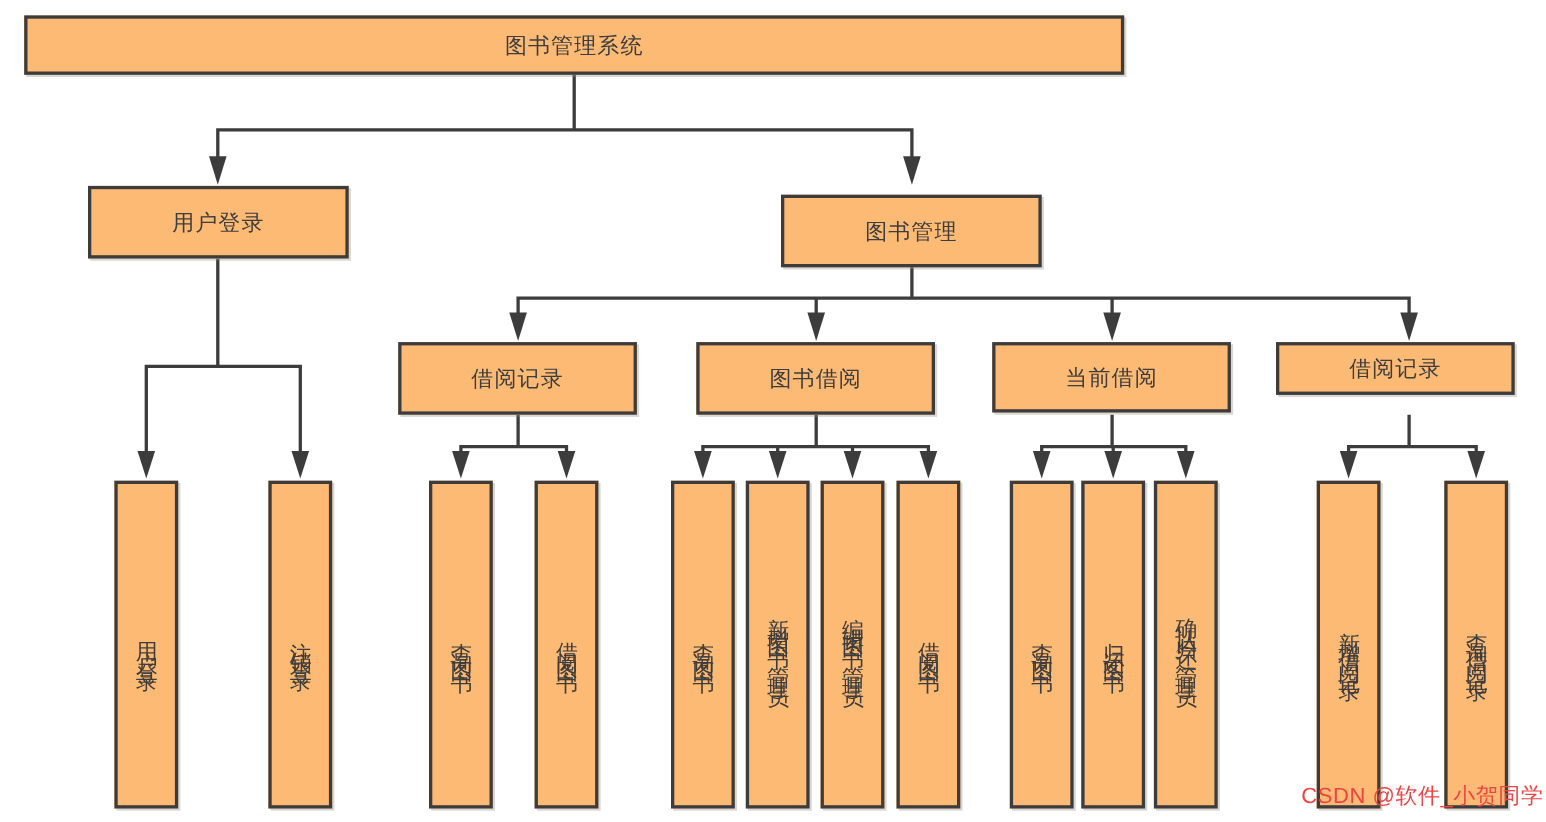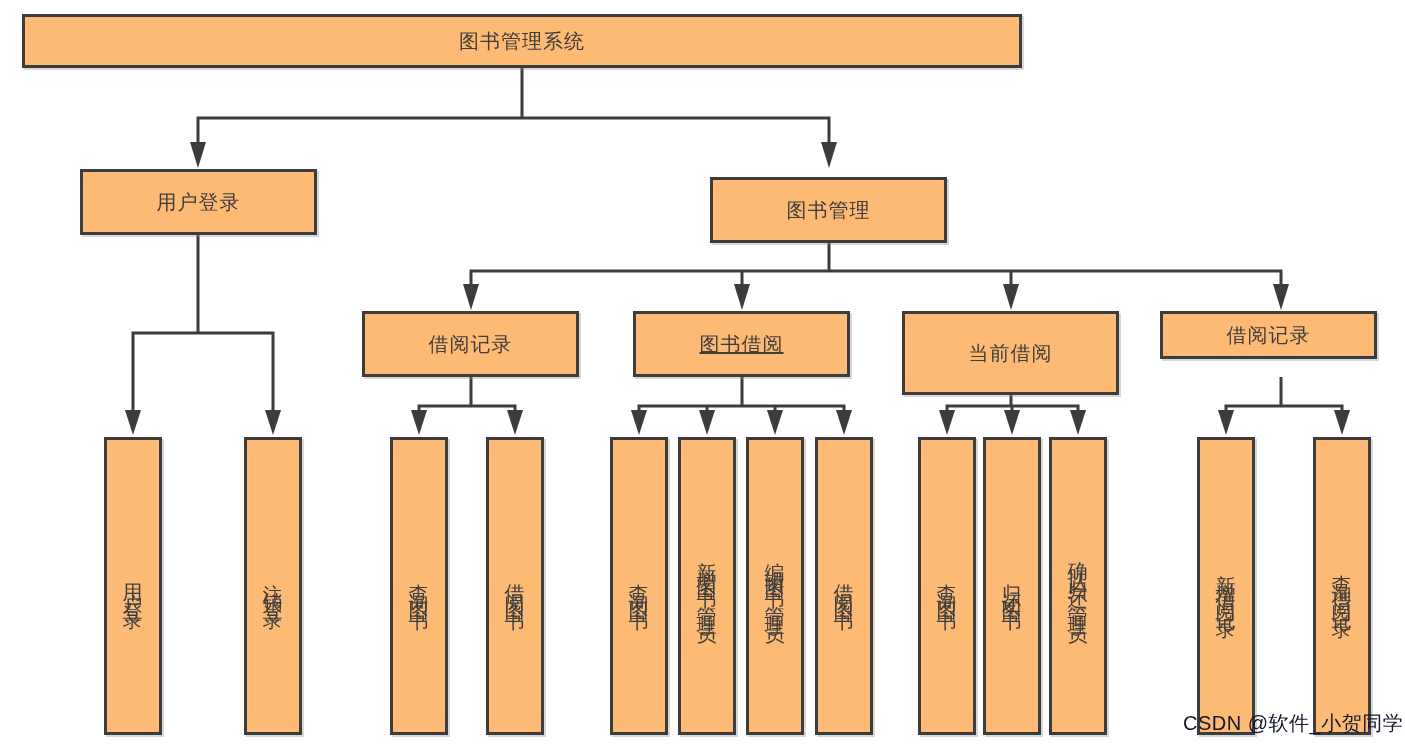--- a/index.html
+++ b/index.html
@@ -40,21 +40,21 @@
     letter-spacing: 9px;
     line-height: 1;
     white-space: nowrap;
   }
   .watermark {
     position: absolute;
     left: 1183px;
     top: 710px;
     font-size: 20px;
     letter-spacing: 0.5px;
-    color: #0f172a;
+    color: #ef4444;
     z-index: 5;
     white-space: nowrap;
   }
 </style>
 </head>
 <body>
 
 <div class="stage">
 
   <svg class="connector-layer" width="1405" height="747" viewBox="0 0 1405 747" xmlns="http://www.w3.org/2000/svg">
@@ -104,24 +104,24 @@
   <div class="node" style="left:80px; top:169px; width:237px; height:66px;">
     <span class="hlabel">用户登录</span>
   </div>
   <div class="node" style="left:710px; top:177px; width:237px; height:66px;">
     <span class="hlabel">图书管理</span>
   </div>
 
   <div class="node" style="left:362px; top:311px; width:217px; height:66px;">
     <span class="hlabel">借阅记录</span>
   </div>
-  <div class="node" style="left:633px; top:311px; width:217px; height:66px;text-decoration:underline;">
+  <div class="node" style="left:633px; top:311px; width:217px; height:66px;">
     <span class="hlabel">图书借阅</span>
   </div>
-  <div class="node" style="left:902px; top:311px; width:217px; height:84px;">
+  <div class="node" style="left:902px; top:311px; width:217px; height:64px;">
     <span class="hlabel">当前借阅</span>
   </div>
   <div class="node" style="left:1160px; top:311px; width:217px; height:48px;">
     <span class="hlabel">借阅记录</span>
   </div>
 
   <div class="node leaf" style="left:104px;">
     <span class="vlabel">用户登录</span>
   </div>
   <div class="node leaf" style="left:244px;">

